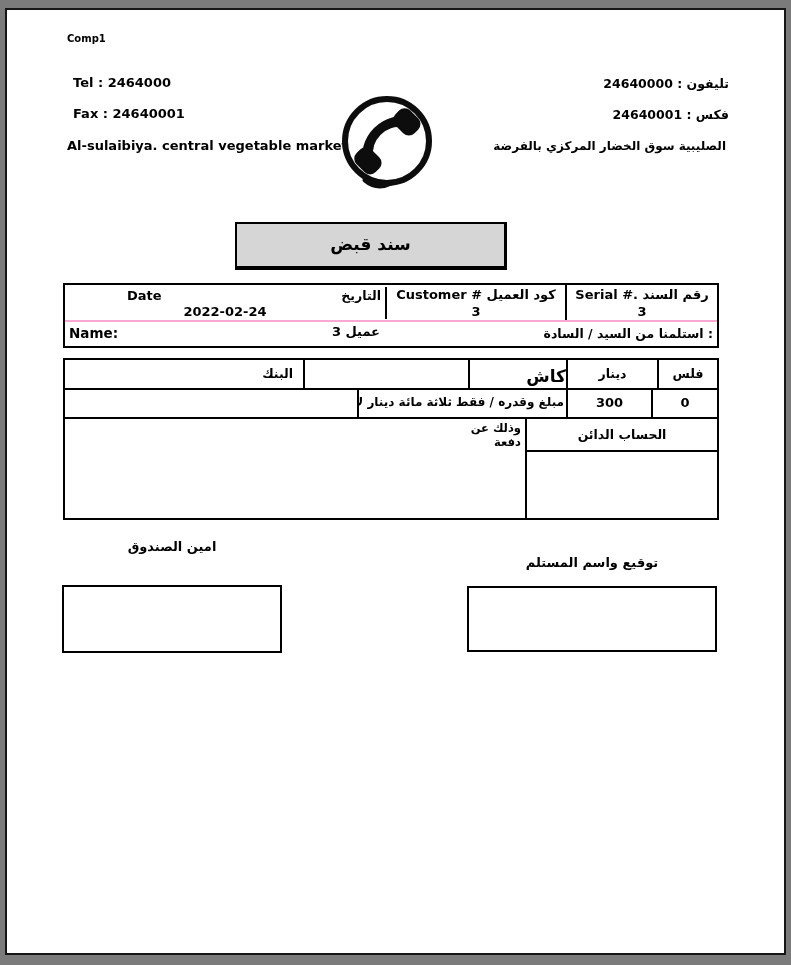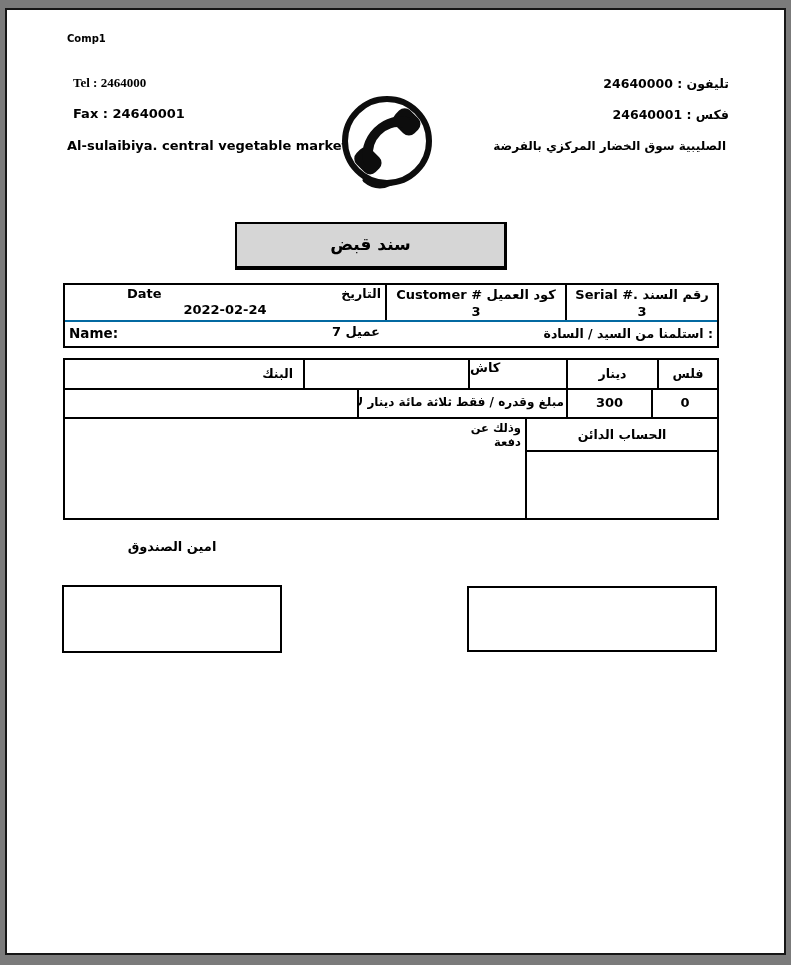--- a/index.html
+++ b/index.html
@@ -15,60 +15,60 @@
   .page {
     position:absolute; left:5px; top:8px;
     width:781px; height:947px;
     background:#fff;
     border:2px solid #161616;
   }
   .abs { position:absolute; }
   .rtl { direction:rtl; }
   
   .comp-en   { left:60px; top:23px;  font-size:10px; }
-  .tel-en    { left:66px; top:65px;  font-size:13px;font-family:Liberation Serif, serif; }
+  .tel-en    { left:66px; top:65px;  font-size:13px; }
   .fax-en    { left:66px; top:96px;  font-size:13px; }
   .addr-en   { left:60px; top:128px; font-size:13px; }
   .comp-ar   { right:18px; top:18px;  font-size:15px; }
   .tel-ar    { right:55px; top:66px;  font-size:12.5px; }
   .fax-ar    { right:55px; top:97px;  font-size:12.5px; }
   .addr-ar   { right:58px; top:129px; font-size:12px; }
   .phone-wrap { left:330px; top:82px; width:100px; height:104px; }
   
   .title-box {
     left:228px; top:212px; width:272px; height:48px;
     background:#d6d6d6;
     border:2px solid #000; border-right-width:3px; border-bottom-width:4px;
     text-align:center; font-size:17px; line-height:40px;
   }
   
   .tbl { position:absolute; border:2px solid #000; background:#fff; }
   .row { display:flex; width:100%; }
   .cell { position:relative; }
   .br { border-right:2px solid #000; }
   .info-tbl { left:56px; top:273px; width:656px; }
-  .info-r1 { height:37px; border-bottom:2px solid #0369a1; }
+  .info-r1 { height:37px; border-bottom:2px solid #f9a8d4;align-items:center; }
   .c-date   { width:322px; }
   .c-cust   { width:180px; text-align:center; font-size:13px; line-height:17px; padding-top:1px; }
   .c-serial { flex:1;      text-align:center; font-size:13px; line-height:17px; padding-top:1px; }
   .date-line1 { position:relative; height:17px; font-size:13px; }
   .date-en { position:absolute; left:62px; top:1px; }
   .date-ar { position:absolute; right:4px; top:1px; font-size:12.5px; }
   .date-val { text-align:center; font-size:13px; }
   .name-row { height:24px; position:relative; }
   .name-label { position:absolute; left:4px; top:3px; font-size:13.5px; }
   .name-value { position:absolute; right:337px; top:2px; font-size:13px; }
   .received-from { position:absolute; right:4px; top:4px; font-size:12.5px; }
   .pay-tbl { left:56px; top:348px; width:656px; }
   .pay-r1 { height:30px; border-bottom:2px solid #000; }
   .pay-r2 { height:29px; border-bottom:2px solid #000; }
   .pay-r3 { height:99px; }
   .h-bank  { width:240px; text-align:right; padding:6px 10px 0 0; font-size:12.5px; direction:rtl; }
   .h-blank { width:165px; }
-  .h-cash  { width:98px; text-align:left; font-size:13px; }
+  .h-cash  { width:98px; text-align:right; padding-top:6px; font-size:17px; }
   .h-dinar { width:91px; text-align:center; padding-top:6px; font-size:12.5px; }
   .h-fils  { flex:1;     text-align:center; padding-top:6px; font-size:12.5px; }
   .a-blank { width:294px; }
   .a-words { width:209px; direction:rtl; text-align:left; font-size:12px; padding:5px 2px 0 3px; white-space:nowrap; overflow:hidden; }
   .a-dinar { width:85px; text-align:center; padding-top:5px; font-size:13px; }
   .a-fils  { flex:1;     text-align:center; padding-top:5px; font-size:13px; }
   .being-cell { width:462px; direction:rtl; text-align:right; padding:2px 4px 0 0; font-size:11.5px; line-height:14px; }
   .being-cell span { display:block; }
   .credit-col { flex:1; display:flex; flex-direction:column; }
   .credit-head { height:33px; border-bottom:2px solid #000; text-align:center; padding-top:8px; font-size:12.5px; }
@@ -122,21 +122,21 @@
         <div>Customer # كود العميل</div>
         <div>3</div>
       </div>
       <div class="cell c-serial">
         <div>Serial #. رقم السند</div>
         <div>3</div>
       </div>
     </div>
     <div class="row name-row">
       <span class="name-label">Name:</span>
-      <span class="name-value">عميل 7</span>
+      <span class="name-value">عميل 3</span>
       <span class="received-from">استلمنا من السيد / السادة :</span>
     </div>
   </div>
 
   <div class="tbl pay-tbl">
     <div class="row pay-r1">
       <div class="cell h-bank br">البنك</div>
       <div class="cell h-blank br"></div>
       <div class="cell h-cash br">كاش</div>
       <div class="cell h-dinar br">دينار</div>
@@ -153,17 +153,18 @@
         <span>وذلك عن</span>
         <span>دفعة</span>
       </div>
       <div class="credit-col">
         <div class="cell credit-head rtl">الحساب الدائن</div>
         <div class="cell credit-empty"></div>
       </div>
     </div>
   </div>
 
+  <div class="abs sig-label recipient-label rtl">توقيع واسم المستلم</div>
   <div class="abs sig-label cashier-label rtl">امين الصندوق</div>
   <div class="abs sig-box recipient-box"></div>
   <div class="abs sig-box cashier-box"></div>
 
 </div>
 
 </body></html>

